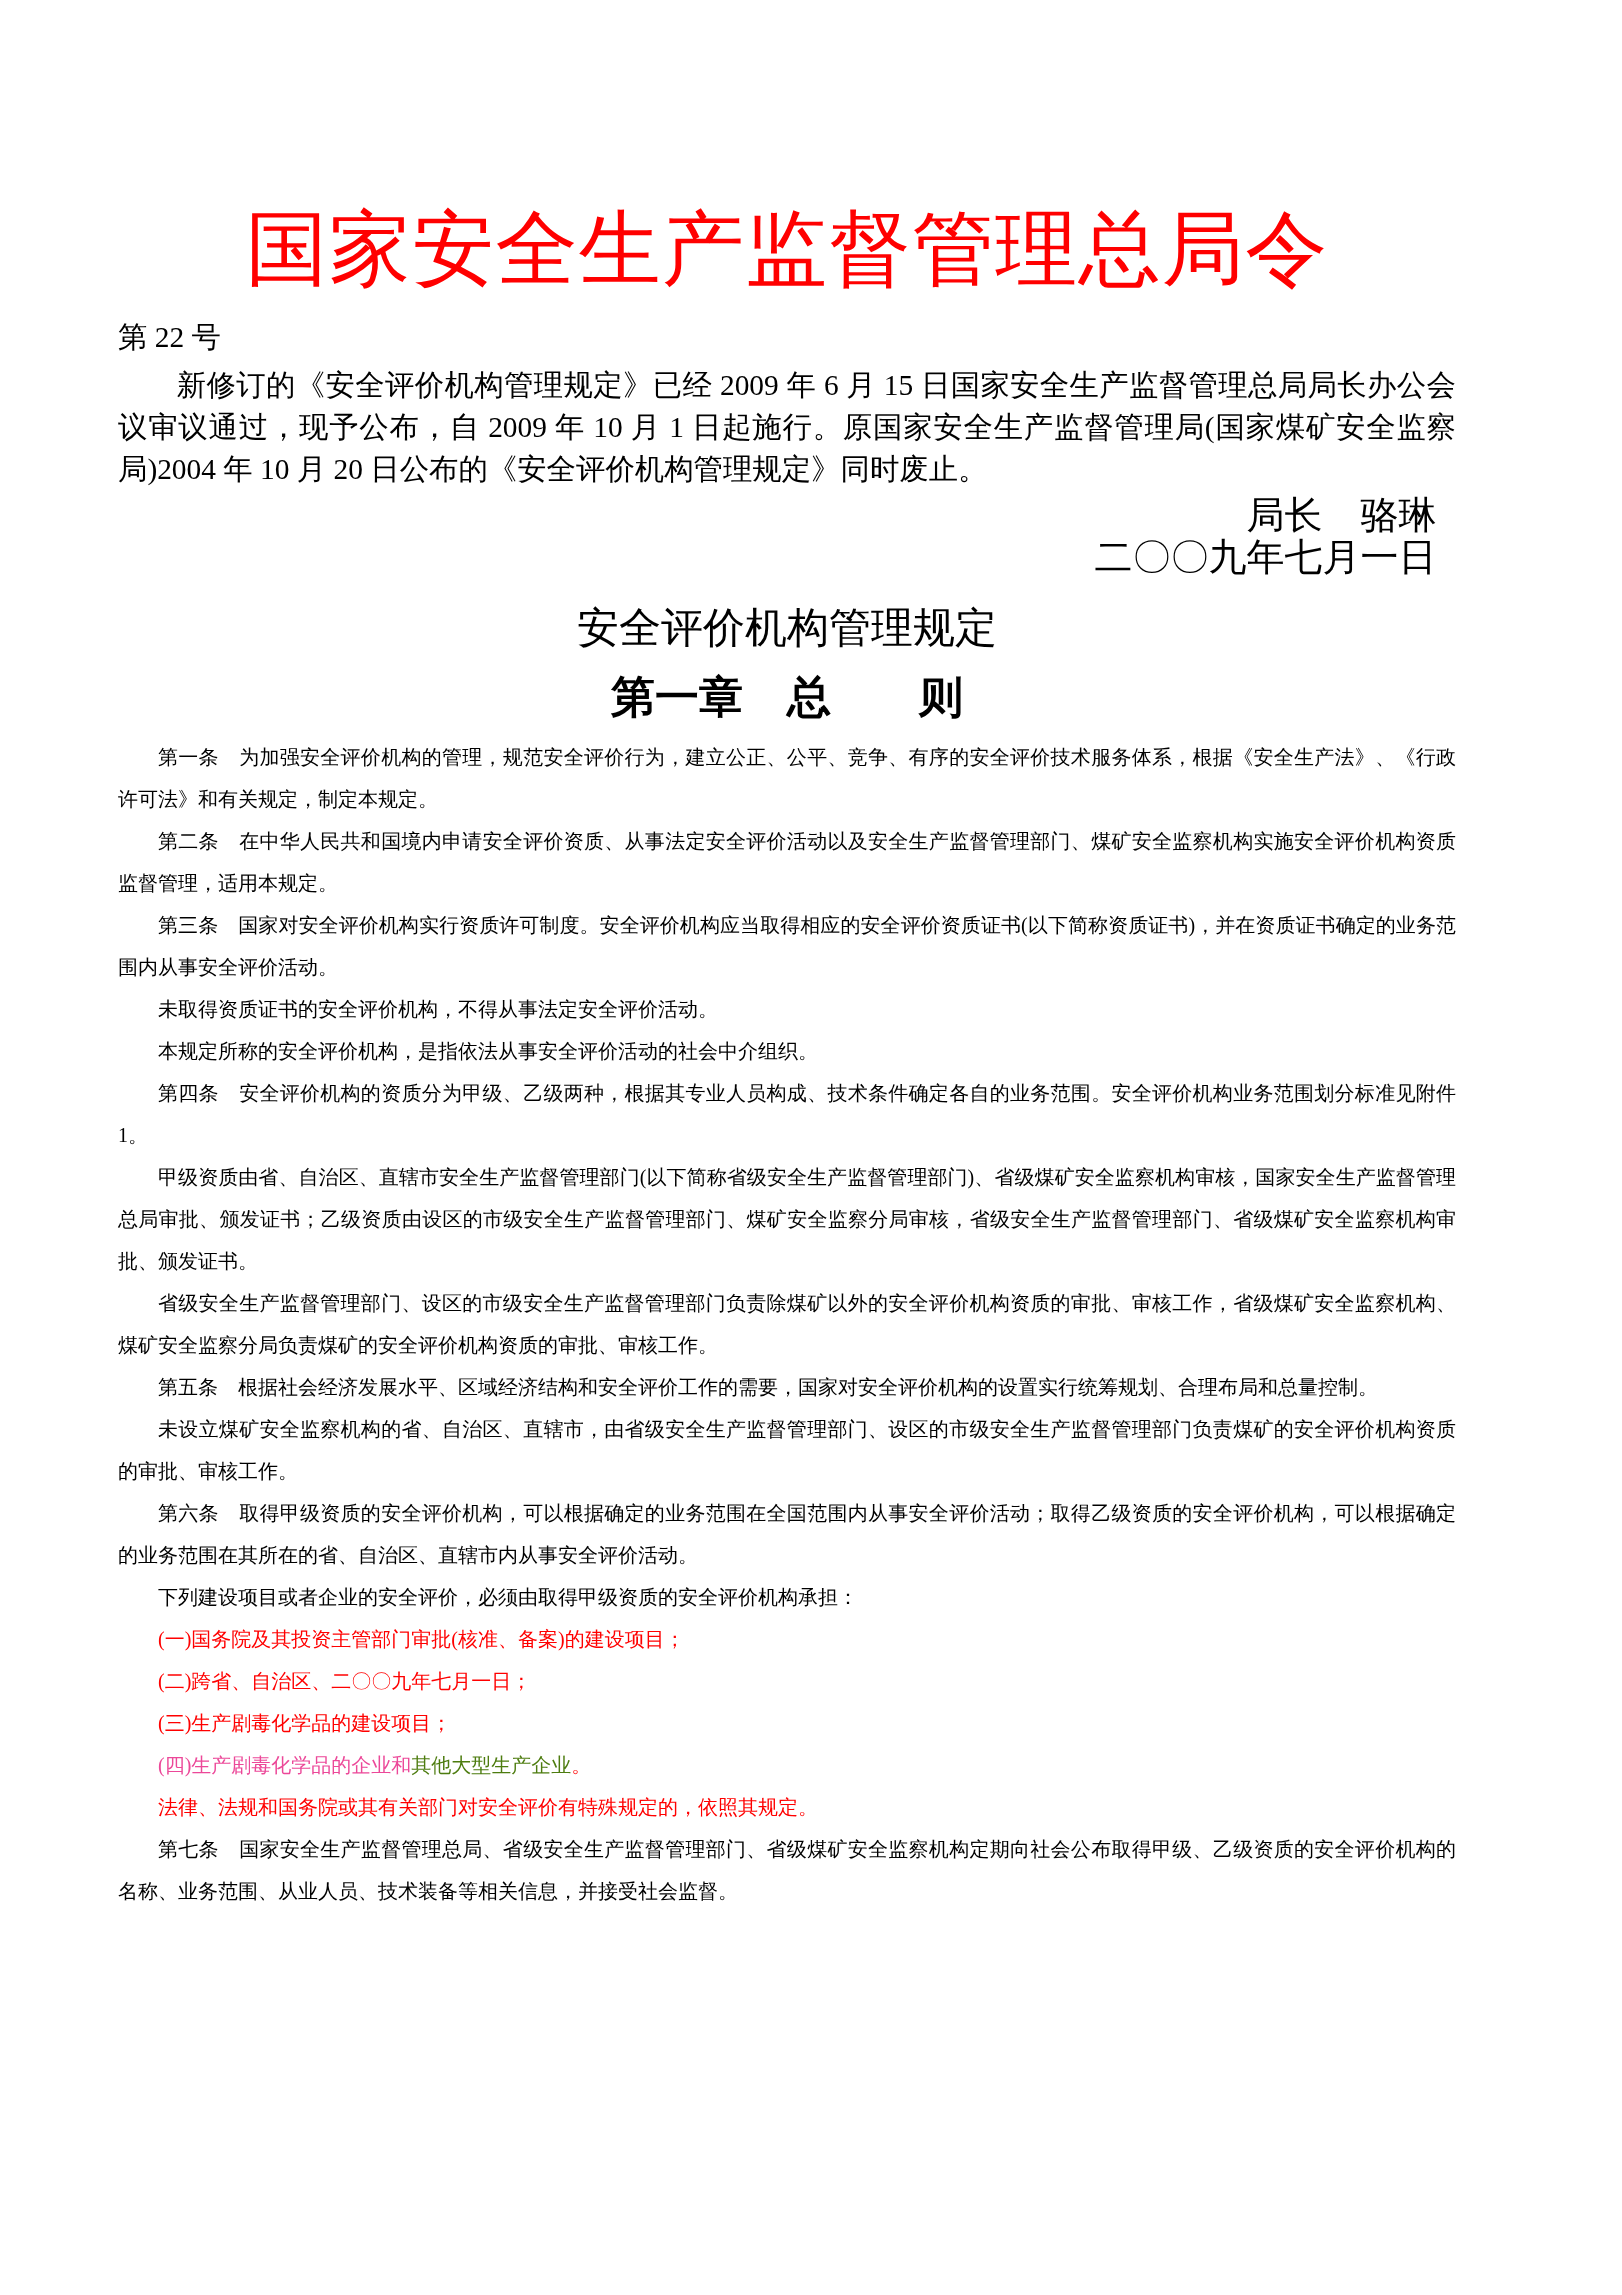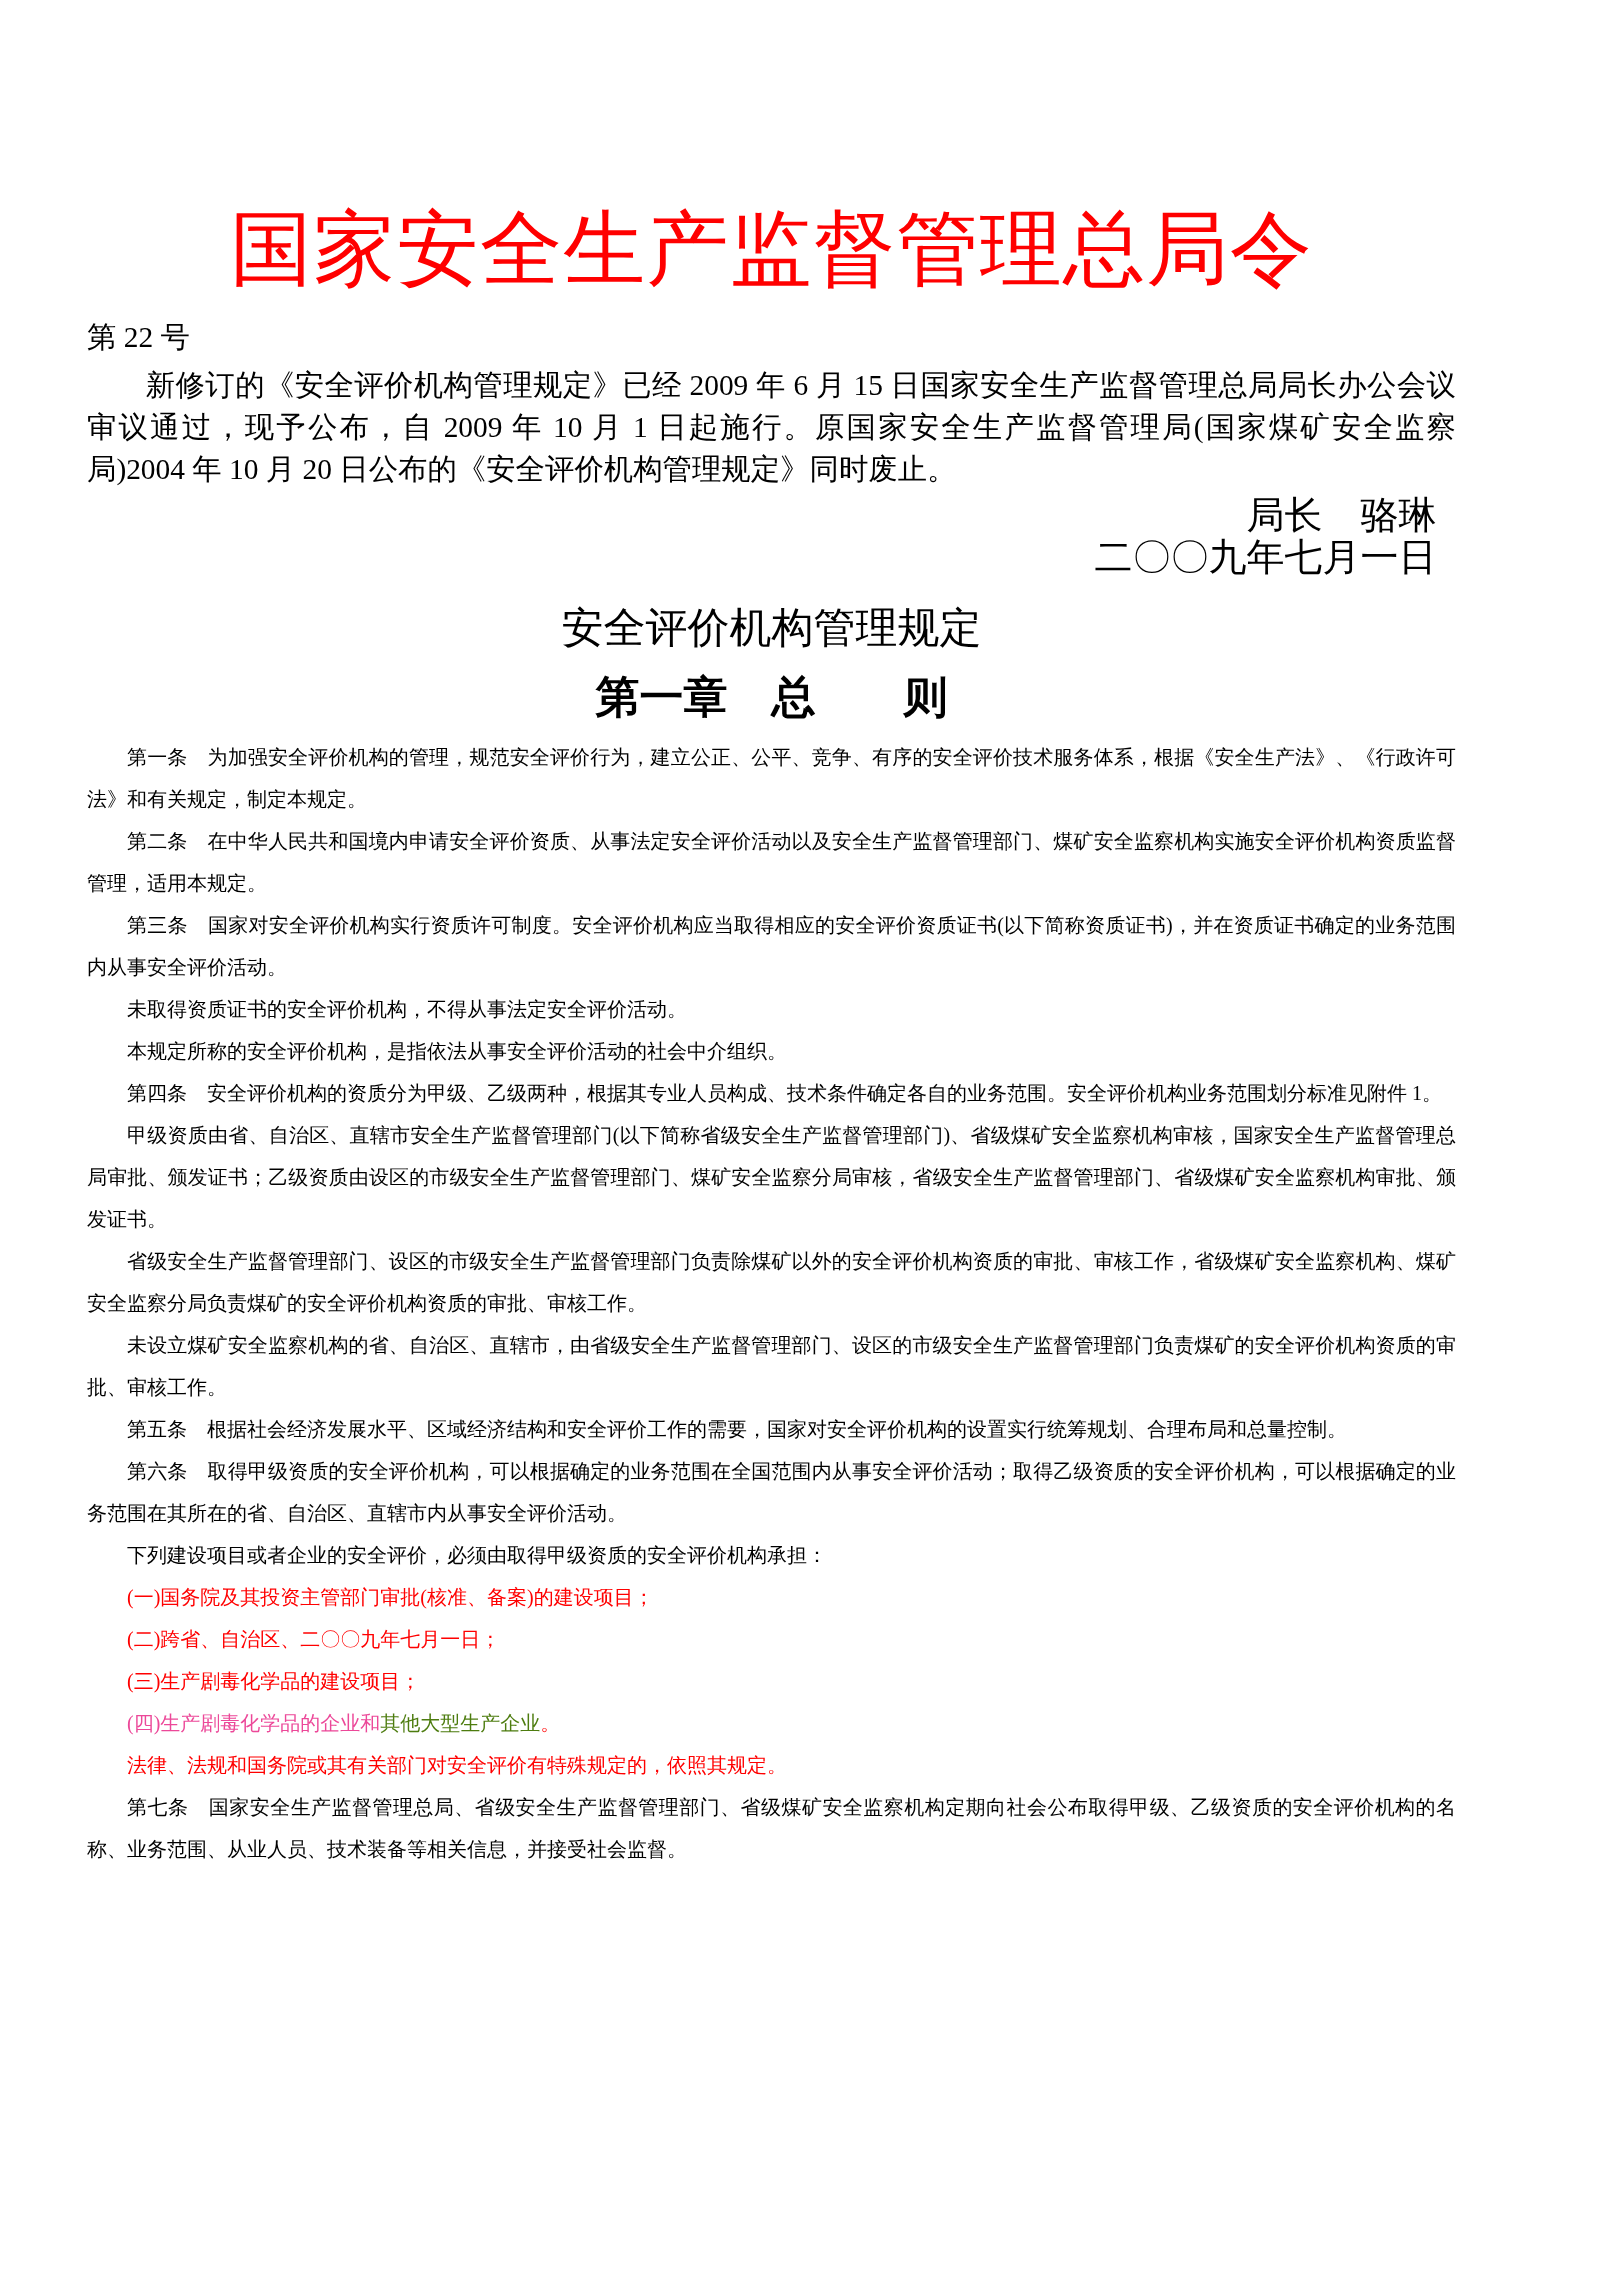--- a/index.html
+++ b/index.html
@@ -13,21 +13,21 @@
     position: relative;
     font-family: "Liberation Serif", "DejaVu Serif", serif;
     color: #000000;
   }
   .page {
     position: absolute;
     left: 0; top: 0;
     width: 1623px;
     height: 2016px;
     box-sizing: border-box;
-    padding: 196px 167px 0 87px;
+    padding: 196px 167px 0 118px;
     overflow: hidden;
   }
   .main-title {
     margin: 0;
     text-align: center;
     font-size: 82px;
     font-weight: normal;
     line-height: 1.32;
     letter-spacing: 1.3px;
     white-space: nowrap;
@@ -95,22 +95,22 @@
 
   <div id="paragraphs">
       <p class="body-p"><span style="color: rgb(0, 0, 0);">第一条　为加强安全评价机构的管理，规范安全评价行为，建立公正、公平、竞争、有序的安全评价技术服务体系，根据《安全生产法》、《行政许可法》和有关规定，制定本规定。</span></p>
       <p class="body-p"><span style="color: rgb(0, 0, 0);">第二条　在中华人民共和国境内申请安全评价资质、从事法定安全评价活动以及安全生产监督管理部门、煤矿安全监察机构实施安全评价机构资质监督管理，适用本规定。</span></p>
       <p class="body-p"><span style="color: rgb(0, 0, 0);">第三条　国家对安全评价机构实行资质许可制度。安全评价机构应当取得相应的安全评价资质证书(以下简称资质证书)，并在资质证书确定的业务范围内从事安全评价活动。</span></p>
       <p class="body-p"><span style="color: rgb(0, 0, 0);">未取得资质证书的安全评价机构，不得从事法定安全评价活动。</span></p>
       <p class="body-p"><span style="color: rgb(0, 0, 0);">本规定所称的安全评价机构，是指依法从事安全评价活动的社会中介组织。</span></p>
       <p class="body-p"><span style="color: rgb(0, 0, 0);">第四条　安全评价机构的资质分为甲级、乙级两种，根据其专业人员构成、技术条件确定各自的业务范围。安全评价机构业务范围划分标准见附件 1。</span></p>
       <p class="body-p"><span style="color: rgb(0, 0, 0);">甲级资质由省、自治区、直辖市安全生产监督管理部门(以下简称省级安全生产监督管理部门)、省级煤矿安全监察机构审核，国家安全生产监督管理总局审批、颁发证书；乙级资质由设区的市级安全生产监督管理部门、煤矿安全监察分局审核，省级安全生产监督管理部门、省级煤矿安全监察机构审批、颁发证书。</span></p>
       <p class="body-p"><span style="color: rgb(0, 0, 0);">省级安全生产监督管理部门、设区的市级安全生产监督管理部门负责除煤矿以外的安全评价机构资质的审批、审核工作，省级煤矿安全监察机构、煤矿安全监察分局负责煤矿的安全评价机构资质的审批、审核工作。</span></p>
+      <p class="body-p"><span style="color: rgb(0, 0, 0);">第五条　根据社会经济发展水平、区域经济结构和安全评价工作的需要，国家对安全评价机构的设置实行统筹规划、合理布局和总量控制。</span></p>
       <p class="body-p"><span style="color: rgb(0, 0, 0);">未设立煤矿安全监察机构的省、自治区、直辖市，由省级安全生产监督管理部门、设区的市级安全生产监督管理部门负责煤矿的安全评价机构资质的审批、审核工作。</span></p>
-      <p class="body-p"><span style="color: rgb(0, 0, 0);">第五条　根据社会经济发展水平、区域经济结构和安全评价工作的需要，国家对安全评价机构的设置实行统筹规划、合理布局和总量控制。</span></p>
       <p class="body-p"><span style="color: rgb(0, 0, 0);">第六条　取得甲级资质的安全评价机构，可以根据确定的业务范围在全国范围内从事安全评价活动；取得乙级资质的安全评价机构，可以根据确定的业务范围在其所在的省、自治区、直辖市内从事安全评价活动。</span></p>
       <p class="body-p"><span style="color: rgb(0, 0, 0);">下列建设项目或者企业的安全评价，必须由取得甲级资质的安全评价机构承担：</span></p>
       <p class="body-p"><span style="color: rgb(255, 0, 0);">(一)国务院及其投资主管部门审批(核准、备案)的建设项目；</span></p>
       <p class="body-p"><span style="color: rgb(255, 0, 0);">(二)跨省、自治区、二〇〇九年七月一日；</span></p>
       <p class="body-p"><span style="color: rgb(255, 0, 0);">(三)生产剧毒化学品的建设项目；</span></p>
       <p class="body-p"><span style="color: #ec4899;">(四)生产剧毒化学品的企业和</span><span style="color: #4d7c0f;">其他大型生产企业</span><span style="color: rgb(255, 0, 0);">。</span></p>
       <p class="body-p"><span style="color: rgb(255, 0, 0);">法律、法规和国务院或其有关部门对安全评价有特殊规定的，依照其规定。</span></p>
       <p class="body-p"><span style="color: rgb(0, 0, 0);">第七条　国家安全生产监督管理总局、省级安全生产监督管理部门、省级煤矿安全监察机构定期向社会公布取得甲级、乙级资质的安全评价机构的名称、业务范围、从业人员、技术装备等相关信息，并接受社会监督。</span></p>
     </div>
 

